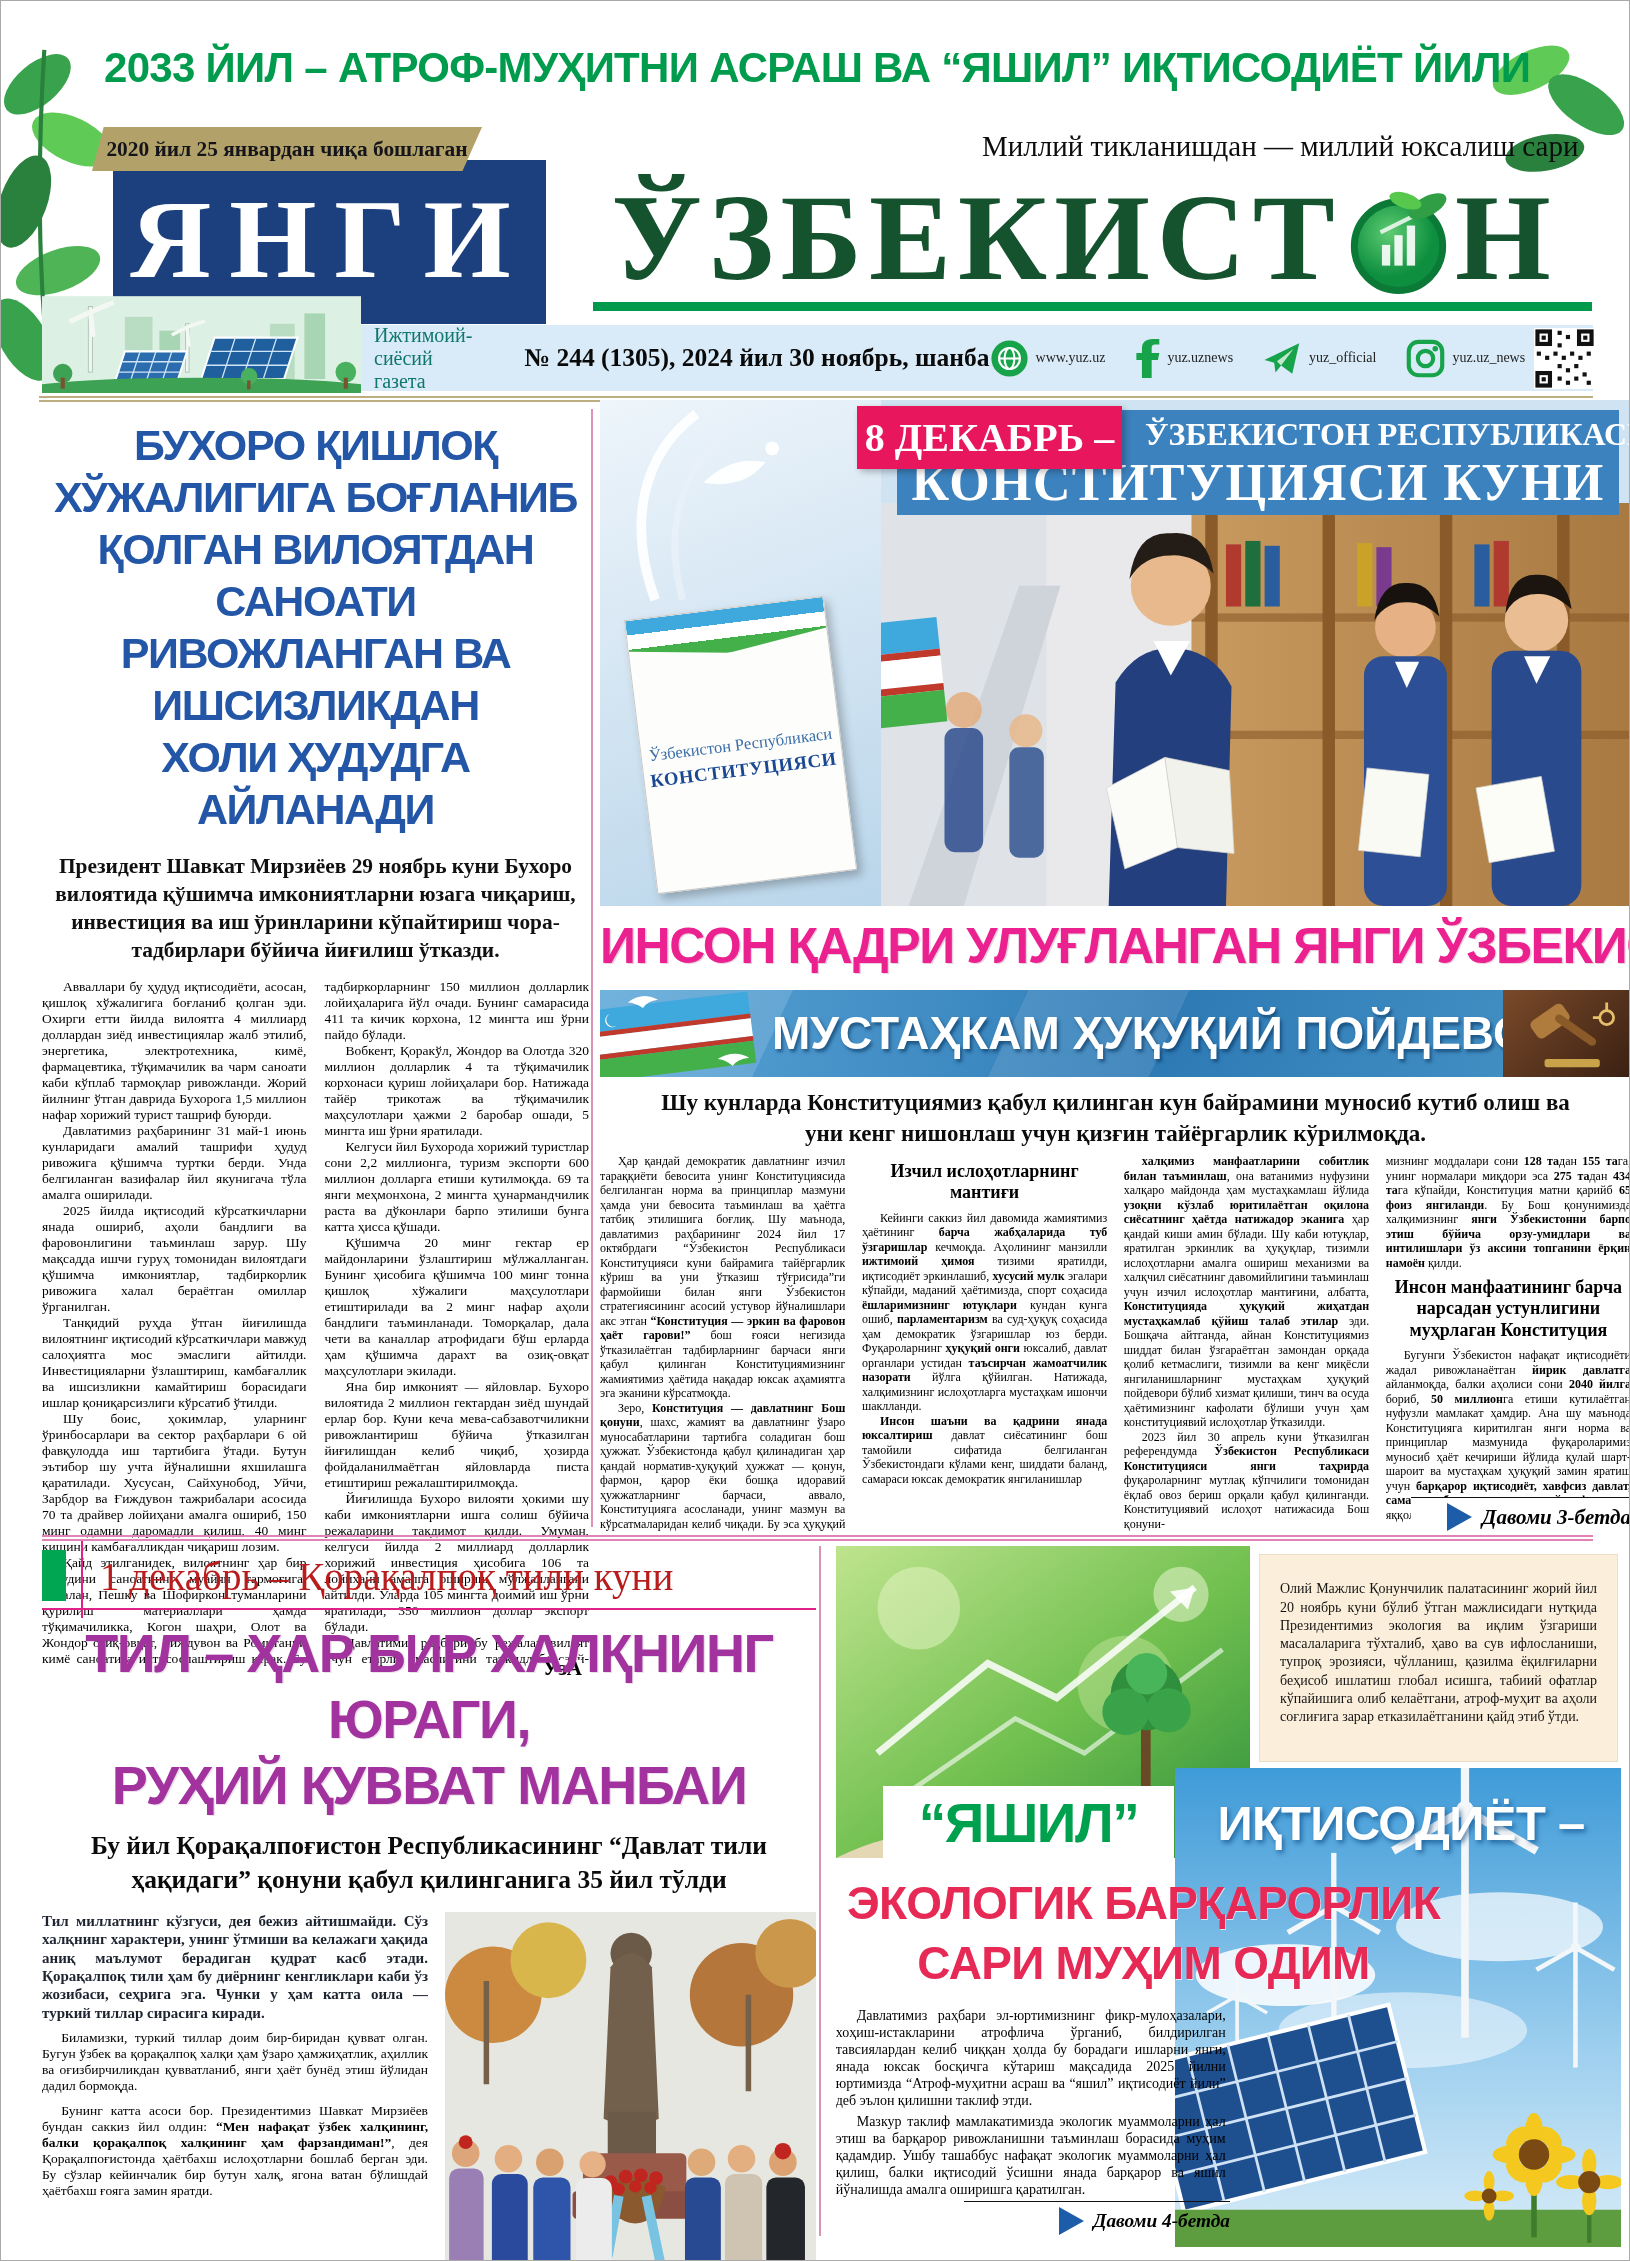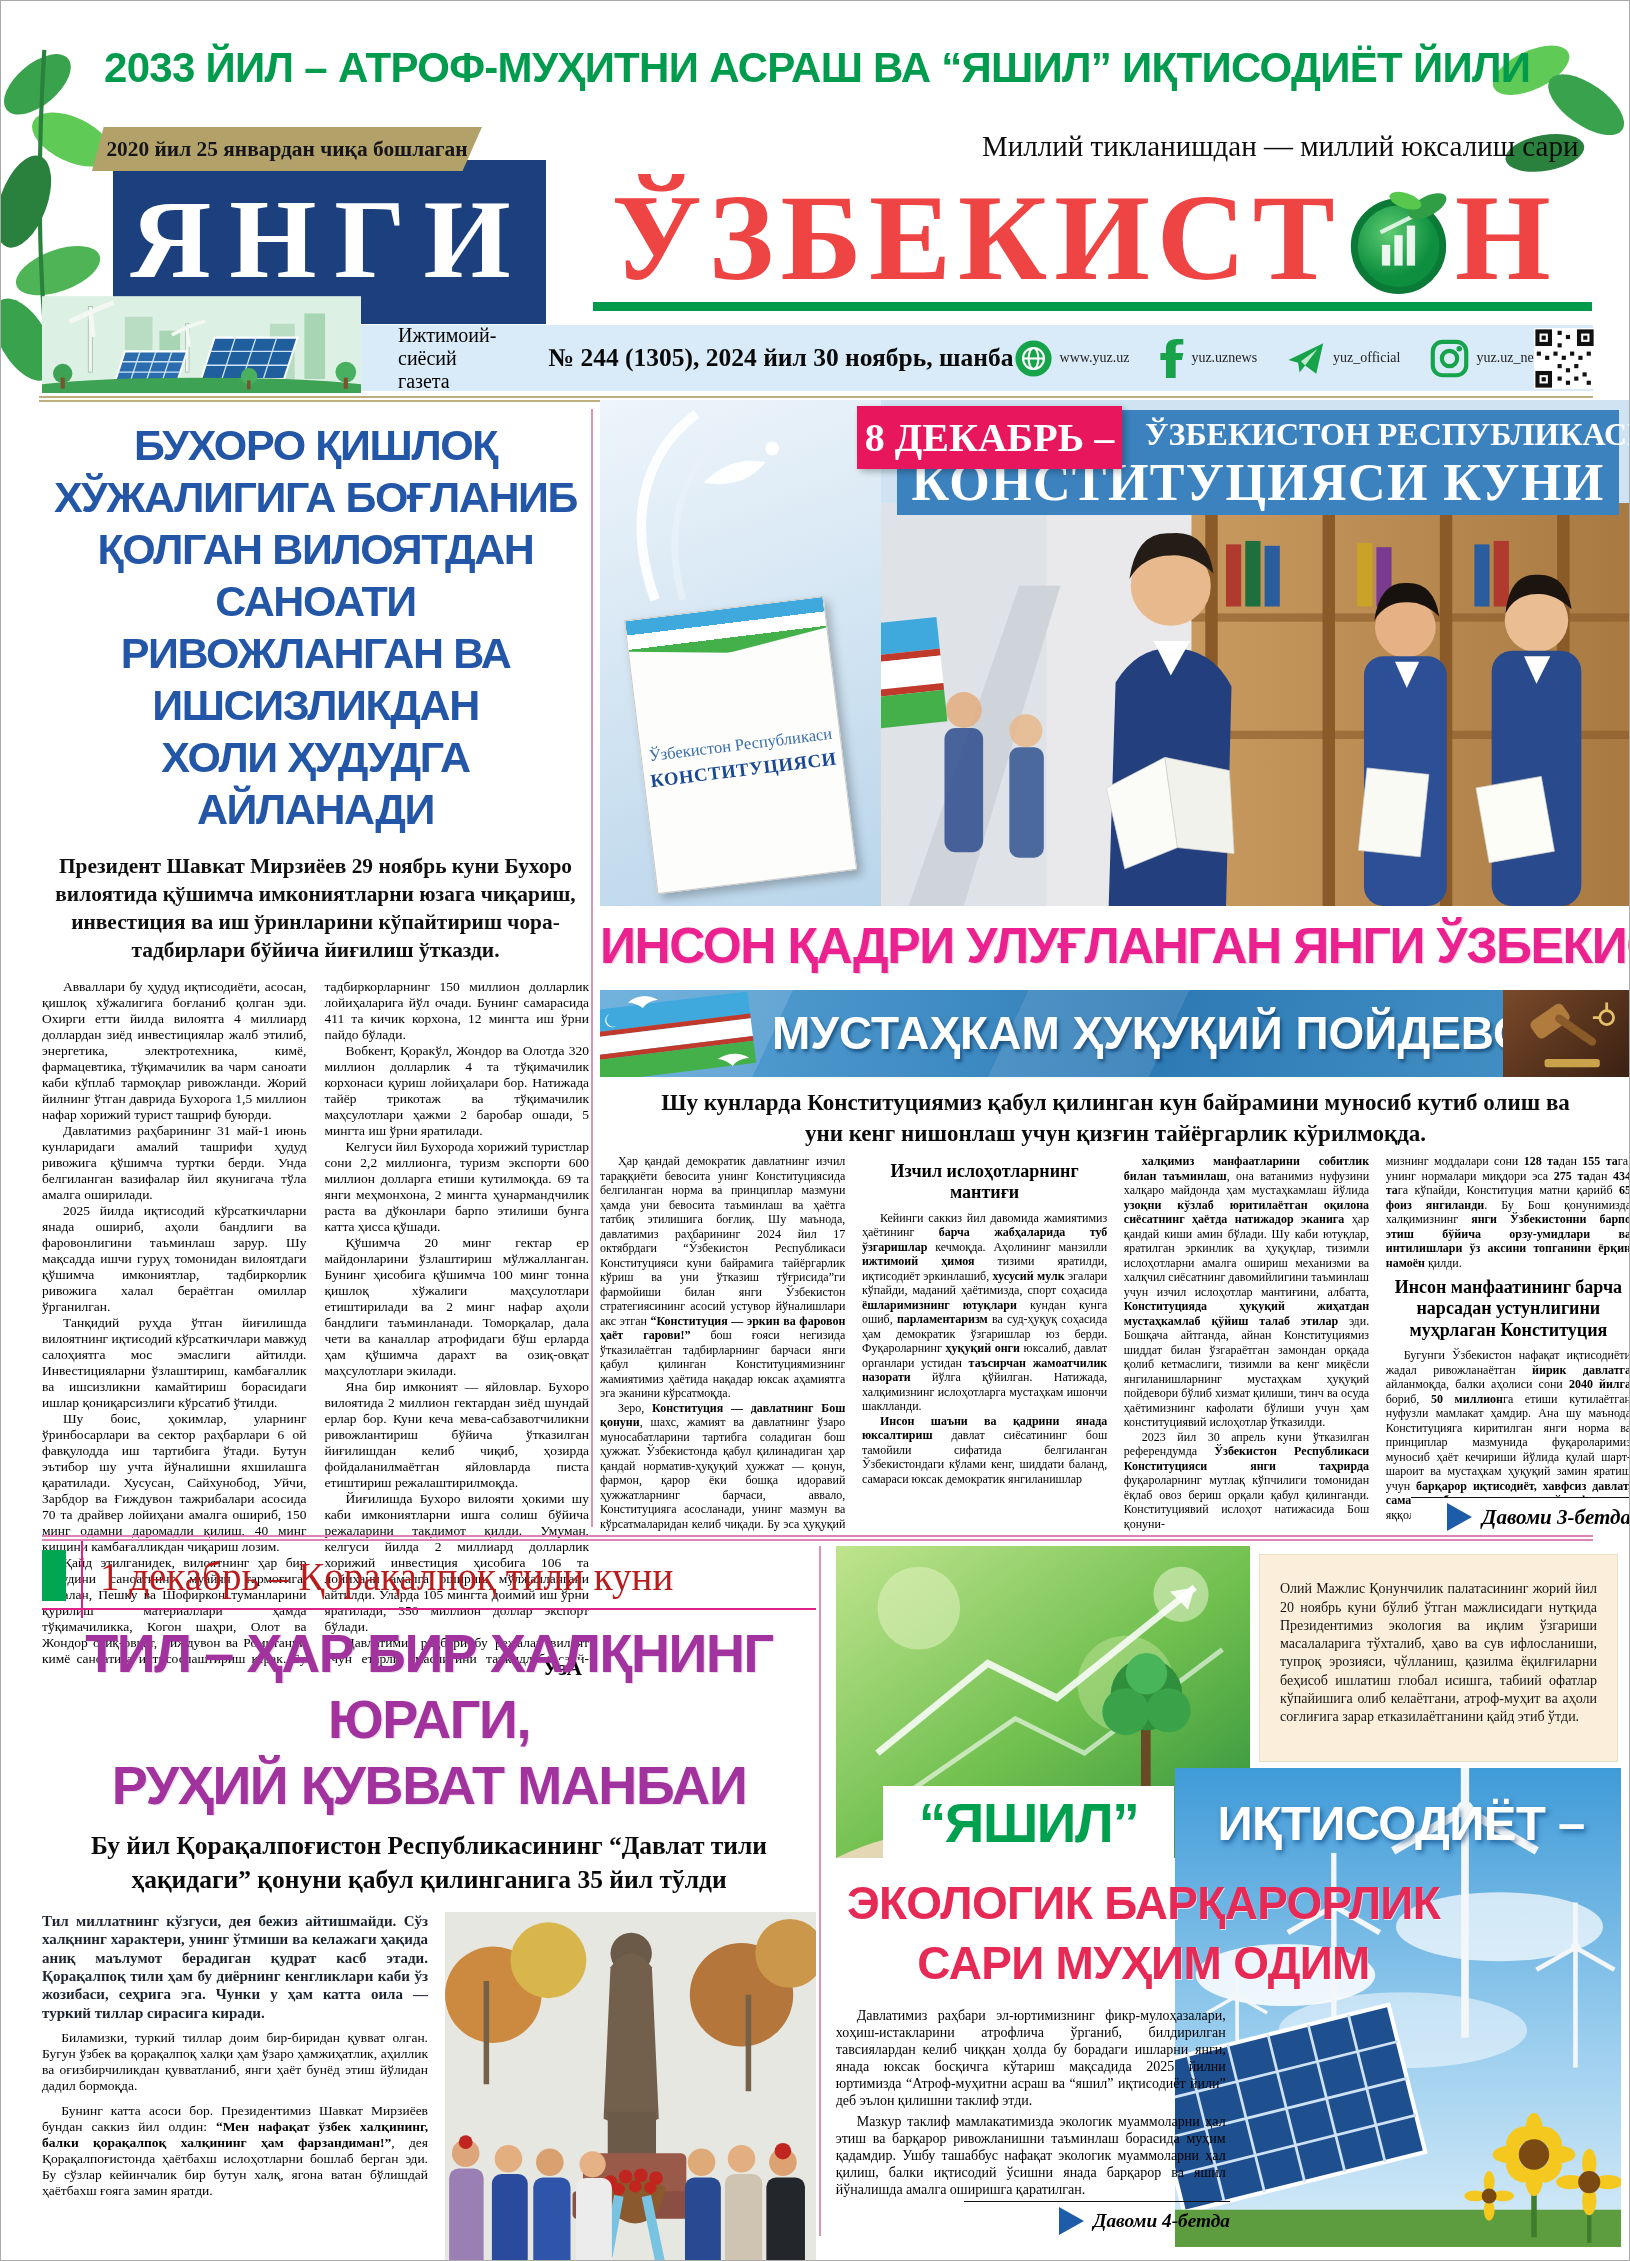--- a/index.html
+++ b/index.html
@@ -14,27 +14,27 @@
   .leaves{position:absolute;}
   
   .ribbon{position:absolute;left:91px;top:126px;width:390px;height:44px;background:#B2A269;
     clip-path:polygon(3% 0,100% 0,95% 100%,0 100%);
     font-weight:bold;font-size:21.4px;line-height:44px;text-align:center;color:#14141a;z-index:4;}
   .navy-box{position:absolute;left:112px;top:159px;width:433px;height:164px;background:#1C3F7D;z-index:2;}
   .navy-box .t1{display:block;text-align:center;color:#fff;font-weight:bold;font-size:112px;line-height:159px;letter-spacing:18px;}
   .tagline{position:absolute;left:573px;top:127px;width:1021px;height:36px;text-align:right;
     padding-right:16.6px;font-size:29px;line-height:36px;color:#0d0d0d;}
   .mast-title{position:absolute;left:566px;top:166px;width:1035px;height:141px;display:flex;
-    align-items:center;justify-content:center;color:#ef4444;font-weight:bold;font-size:123px;letter-spacing:7px;z-index:1;}
+    align-items:center;justify-content:center;color:#14532d;font-weight:bold;font-size:123px;letter-spacing:7px;z-index:1;}
   .mast-title .o-icon{width:105px;height:105px;margin:0 4.1px;position:relative;top:5.5px;}
   .green-rule{position:absolute;left:592px;top:301px;width:999px;height:9px;background:#009A4C;}
   .city-art{position:absolute;left:41px;top:295px;width:319px;height:97px;z-index:3;}
   .date-bar{position:absolute;left:290px;top:324px;width:1302px;height:66px;background:#D9EBF8;
     display:flex;align-items:center;}
-  .gazette{margin-left:107px;font-size:20px;color:#000000;}
+  .gazette{margin-left:83px;font-size:20px;color:#0f766e;}
   .issue{margin-left:52px;font-weight:bold;font-size:25.5px;color:#0a0a0a;white-space:nowrap;}
   .socials{margin-left:auto;margin-right:103px;display:flex;align-items:center;gap:30px;}
   .social{display:flex;align-items:center;gap:7px;}
   .social .lbl{font-size:14px;color:#222;}
   .qr{position:absolute;left:1533px;top:327px;width:61px;height:61px;}
   .khaki{position:absolute;left:38px;top:395px;width:1554px;height:6.2px;
     border-top:2.1px solid #BCAE7E;border-bottom:2.1px solid #BCAE7E;}
   
   .bukhara{position:absolute;left:41px;top:407px;width:547px;height:1122px;}
   .b-headline{margin-top:11px;font-family:"Liberation Sans",sans-serif;font-weight:bold;

